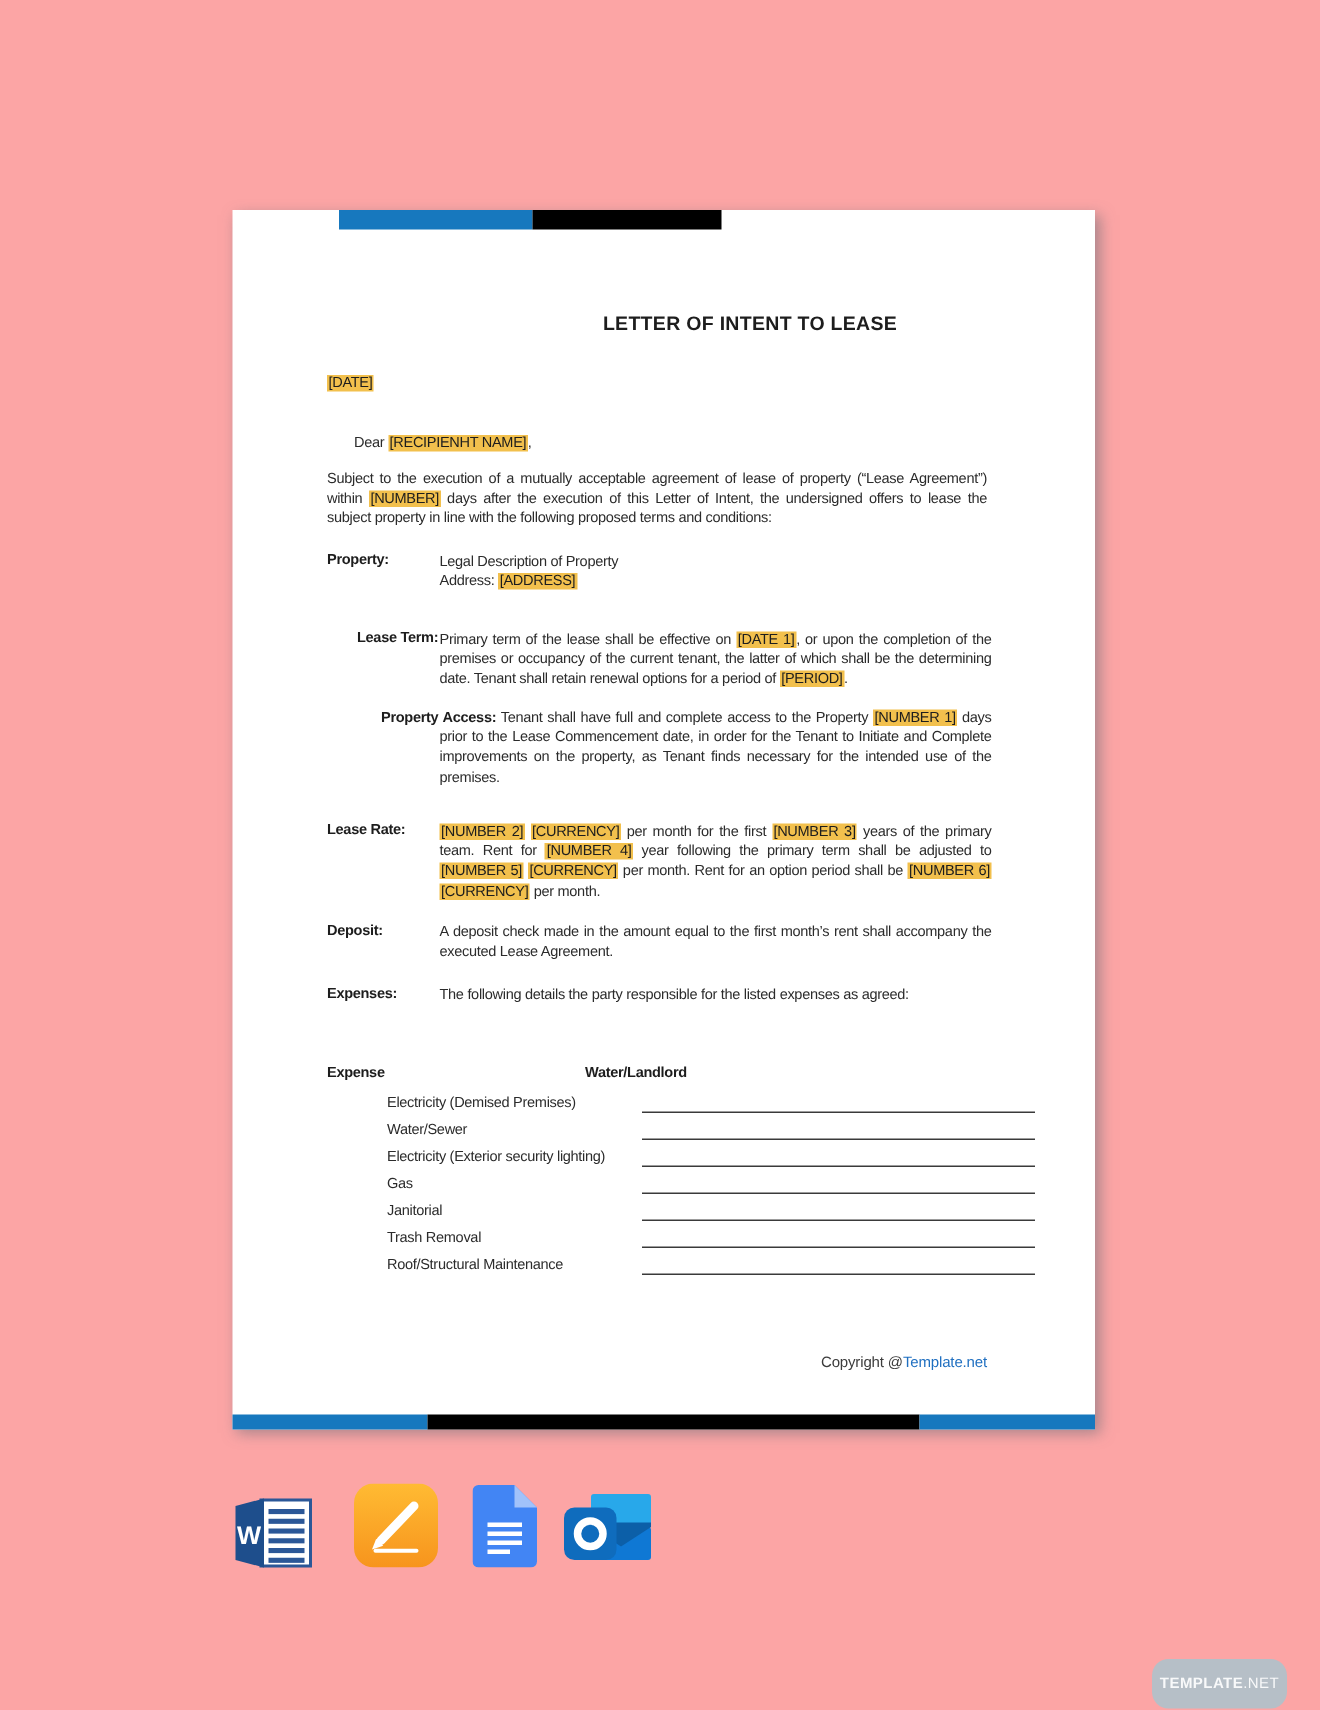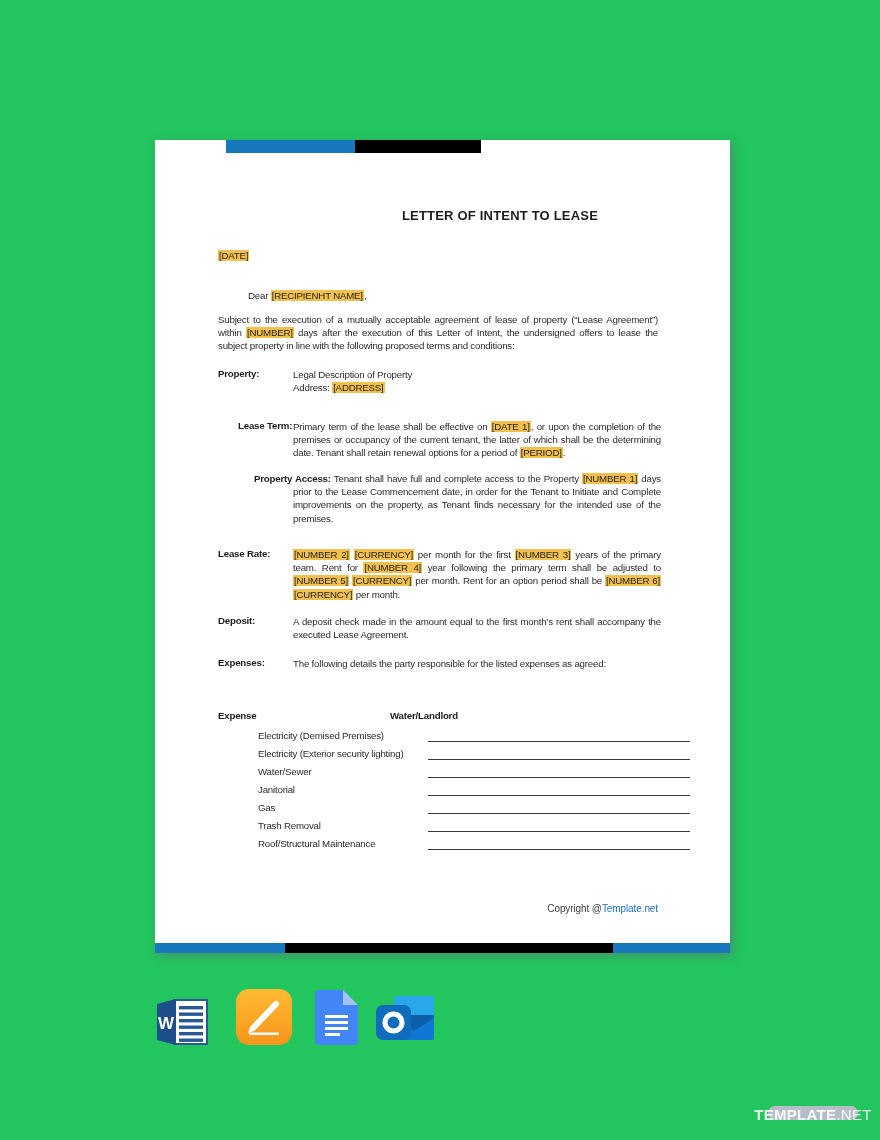--- a/index.html
+++ b/index.html
@@ -1,56 +1,56 @@
 <!DOCTYPE html>
 <html><head>
 <meta charset="utf-8">
 <style>
   html,body{margin:0;padding:0;background:#d2dae1;}
   *{box-sizing:border-box;}
-  .canvas{position:relative;width:880px;height:1140px;background:#22c55e;overflow:hidden;
+  .canvas{position:relative;width:880px;height:1140px;background:#fca5a5;overflow:hidden;
           font-family:"Liberation Sans","DejaVu Sans",sans-serif;color:#2b2b2b;}
   .page{position:absolute;left:155px;top:140px;width:575px;height:813px;background:#ffffff;
         box-shadow:3px 3px 9px rgba(96,106,116,0.55);}
   .bar{position:absolute;height:13px;top:0;}
   .bar.blue{background:#1778BE;}
   .bar.black{background:#000000;}
   .bbar{position:absolute;height:10px;top:803px;}
   .bbar.blue{background:#1778BE;}
   .bbar.black{background:#000000;}
   .doc-title{position:absolute;left:63px;top:68px;width:440px;text-align:center;
              font-weight:bold;font-size:13px;letter-spacing:.2px;color:#1d1d1d;
              transform:translateX(62px);}
   .block{position:absolute;font-size:9.7px;line-height:13.2px;letter-spacing:-0.2px;}
   .hl{background:#F2C04D;color:#1d1d1d;padding:0 1px;}
   .b{font-weight:bold;color:#1d1d1d;padding-left:36px;}
   .intro{left:63px;top:173px;width:440px;text-align:justify;}
   .date-line{left:63px;top:109px;}
-  .salute{left:63px;top:149px;padding-left:30px;}
+  .salute{left:51px;top:149px;padding-left:30px;}
   .section-label{position:absolute;left:63px;font-weight:bold;font-size:9.7px;
                  letter-spacing:-0.2px;color:#1d1d1d;white-space:nowrap;}
   .section-body{position:absolute;left:138px;width:368px;font-size:9.7px;line-height:13.2px;
                 letter-spacing:-0.2px;text-align:justify;}
   .section-body.plain{text-align:left;}
   .hang{left:63px;width:443px;padding-left:75px;text-indent:-75px;text-align:justify;}
   .exp-table{position:absolute;left:63px;top:570px;width:443px;font-size:9.7px;letter-spacing:-0.2px;}
   .exp-head{position:relative;height:18px;font-weight:bold;color:#1d1d1d;}
   .exp-head .h2{position:absolute;left:172px;top:0;}
   .exp-rows{position:relative;margin-top:0px;}
   .exp-row{position:relative;height:18px;margin-left:40px;}
   .exp-row .lab{position:absolute;left:0;top:2px;}
   .exp-row .fill-line{position:absolute;left:170px;top:0;width:262px;height:14px;
                       border-bottom:1px solid #3a3a3a;}
   .copyright{position:absolute;left:63px;top:763px;width:440px;text-align:right;
              font-size:10px;letter-spacing:-0.1px;color:#3c3c3c;}
   .copyright .link{color:#1F6FC0;text-decoration:none;}
   .icons-row .app-icon{position:absolute;cursor:pointer;}
-  .watermark{position:absolute;left:768px;top:1106px;width:90px;height:14px;border-radius:11px;
-             background:#b6bfc7;display:flex;justify-content:center;
-             font-size:15px;letter-spacing:.3px;color:rgba(255,255,255,0.9);cursor:pointer;}
+  .watermark{position:absolute;left:768px;top:1106px;width:90px;height:33px;border-radius:11px;
+             background:#b6bfc7;display:flex;align-items:center;justify-content:center;
+             font-size:10px;letter-spacing:.3px;color:rgba(255,255,255,0.9);cursor:pointer;}
   .watermark .brand{font-weight:bold;}
 </style>
 </head>
 <body>
 
 <div class="canvas">
 
   <div class="page">
 
     <div class="bar blue" style="left:71px;width:129px;"></div>
@@ -88,33 +88,33 @@
       <div class="exp-head">
         <span>Expense</span>
         <span class="h2">Water/Landlord</span>
       </div>
       <div class="exp-rows">
           <div class="exp-row">
             <span class="lab">Electricity (Demised Premises)</span>
             <div class="fill-line"></div>
           </div>
           <div class="exp-row">
+            <span class="lab">Water/Sewer</span>
+            <div class="fill-line"></div>
+          </div>
+          <div class="exp-row">
             <span class="lab">Electricity (Exterior security lighting)</span>
             <div class="fill-line"></div>
           </div>
           <div class="exp-row">
-            <span class="lab">Water/Sewer</span>
+            <span class="lab">Gas</span>
             <div class="fill-line"></div>
           </div>
           <div class="exp-row">
             <span class="lab">Janitorial</span>
-            <div class="fill-line"></div>
-          </div>
-          <div class="exp-row">
-            <span class="lab">Gas</span>
             <div class="fill-line"></div>
           </div>
           <div class="exp-row">
             <span class="lab">Trash Removal</span>
             <div class="fill-line"></div>
           </div>
           <div class="exp-row">
             <span class="lab">Roof/Structural Maintenance</span>
             <div class="fill-line"></div>
           </div>

